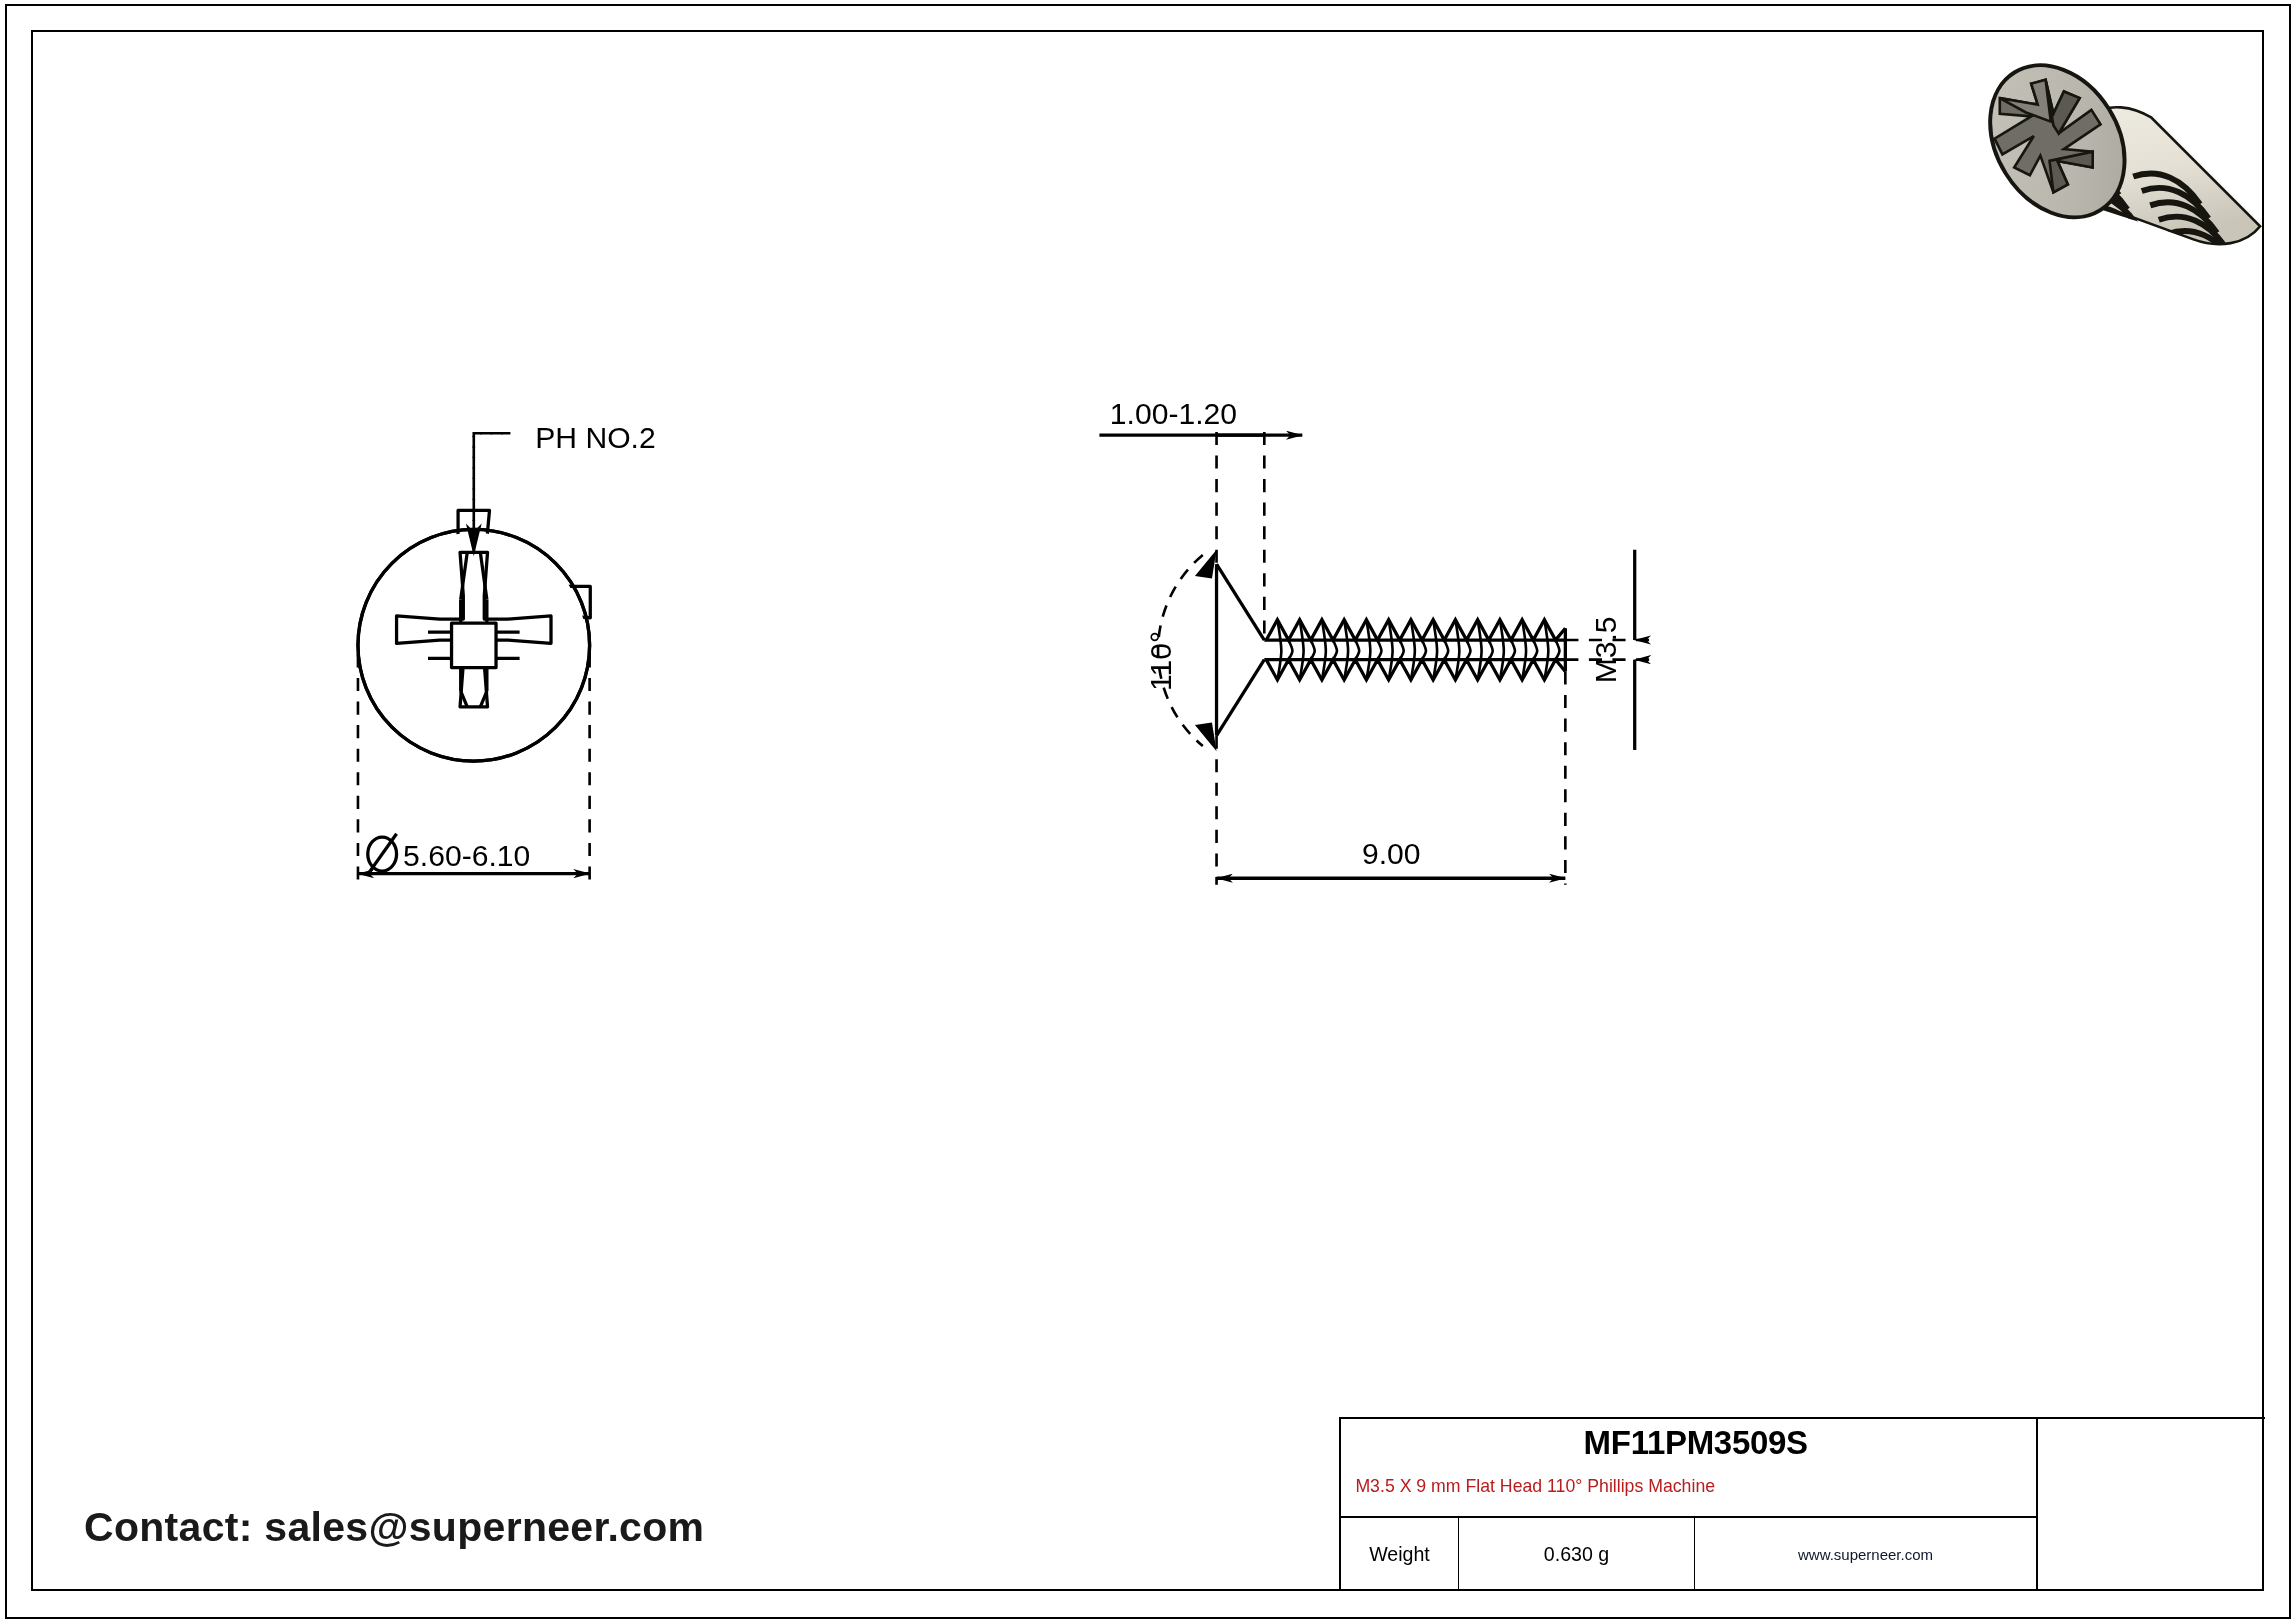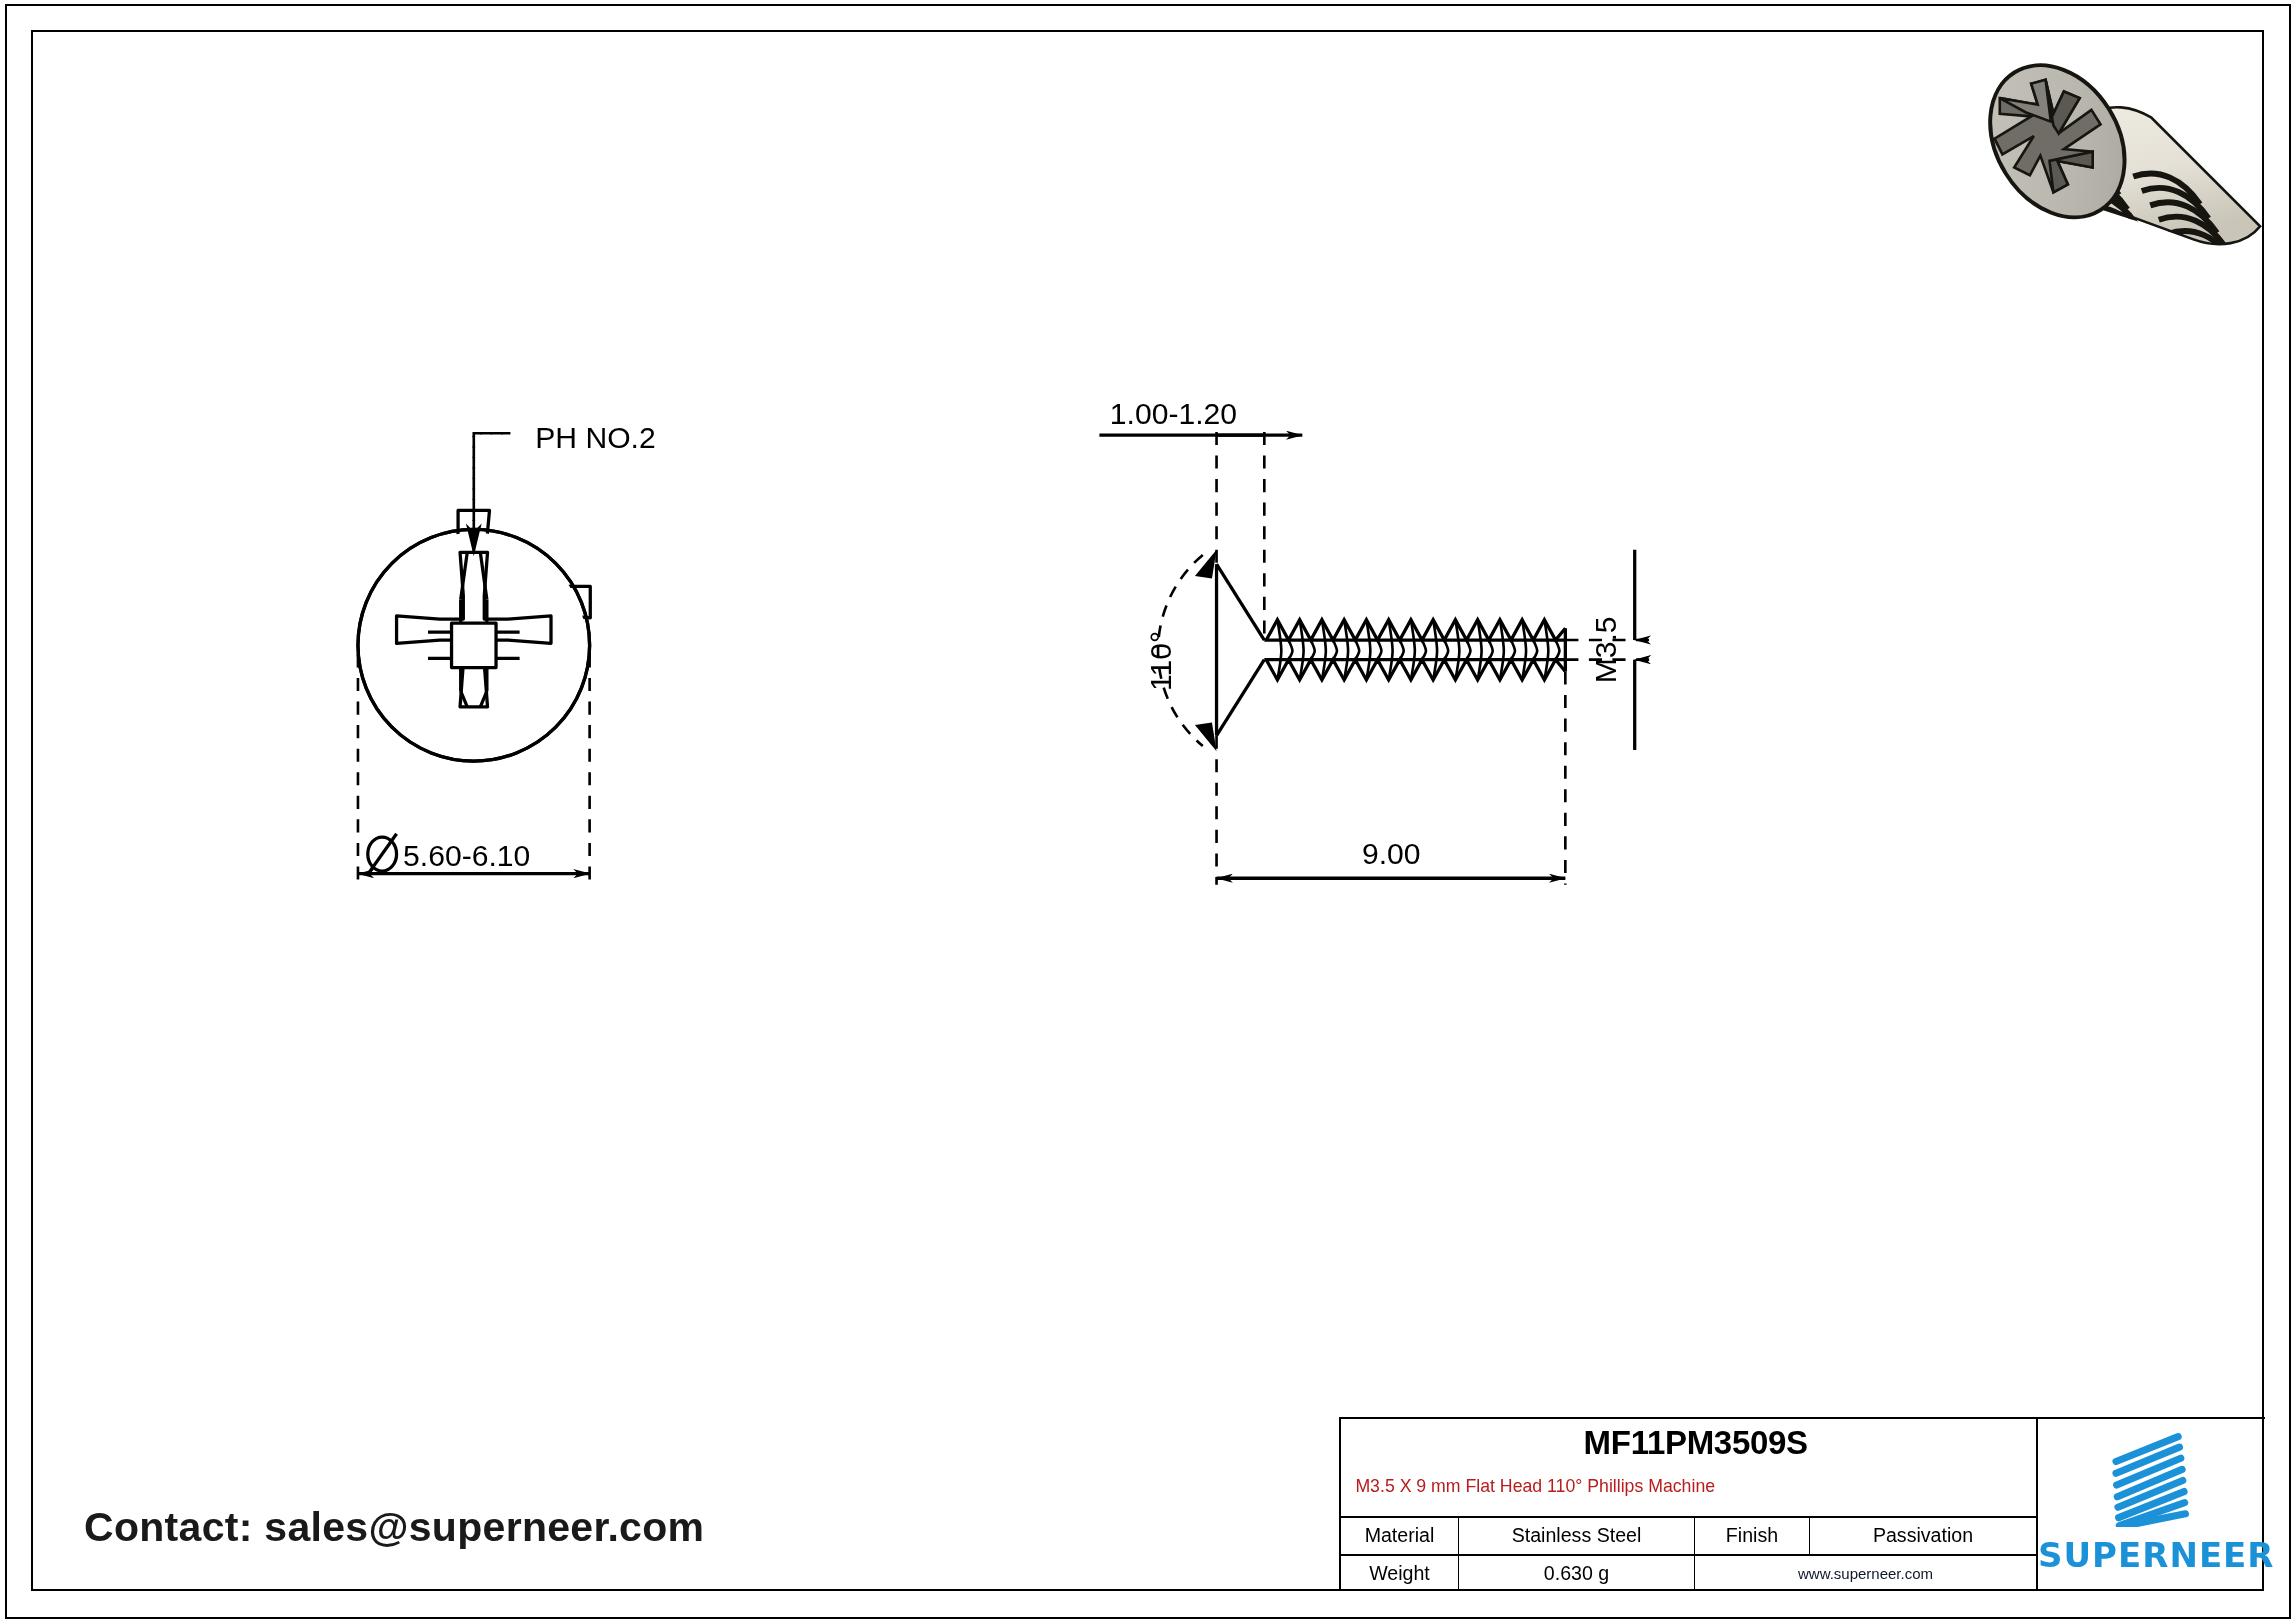--- a/index.html
+++ b/index.html
@@ -375,45 +375,24 @@
 
   <div id="contact-line">Contact: sales@superneer.com</div>
 
   <div id="title-block">
     <div id="tb-left">
       <div id="tb-desc">
         <div id="tb-partno">MF11PM3509S</div>
         <div class="tb-descline">M3.5 X 9 mm  Flat Head 110° Phillips Machine</div>
       </div>
 
-      <div class="tb-row">
-        <div class="tb-cell c-label">Material</div>
-        <div class="tb-cell c-value">Stainless Steel</div>
-        <div class="tb-cell c-label2">Finish</div>
-        <div class="tb-cell c-value2">Passivation</div>
-      </div>
 
       <div class="tb-row">
         <div class="tb-cell c-label">Weight</div>
         <div class="tb-cell c-value">0.630 g</div>
         <div class="tb-cell c-wide link">www.superneer.com</div>
       </div>
     </div>
 
-    <div id="tb-logo">
-      <svg id="logo-mark" viewBox="0 0 150 148">
-        <g stroke="#1b92d8" stroke-width="11" stroke-linecap="round" fill="none">
-          <line x1="20" y1="48" x2="115" y2="10"></line>
-          <line x1="20" y1="66" x2="117" y2="26"></line>
-          <line x1="21" y1="84" x2="119" y2="43"></line>
-          <line x1="22" y1="102" x2="121" y2="60"></line>
-          <line x1="23" y1="118" x2="122" y2="77"></line>
-          <line x1="24" y1="134" x2="124" y2="94"></line>
-          <line x1="25" y1="146" x2="125" y2="111"></line>
-          <line x1="26" y1="148" x2="126" y2="128"></line>
-        </g>
-      </svg>
-      <div id="logo-word">SUPERNEER</div>
-    </div>
   </div>
 
 </div>
 
 
 </body></html>

